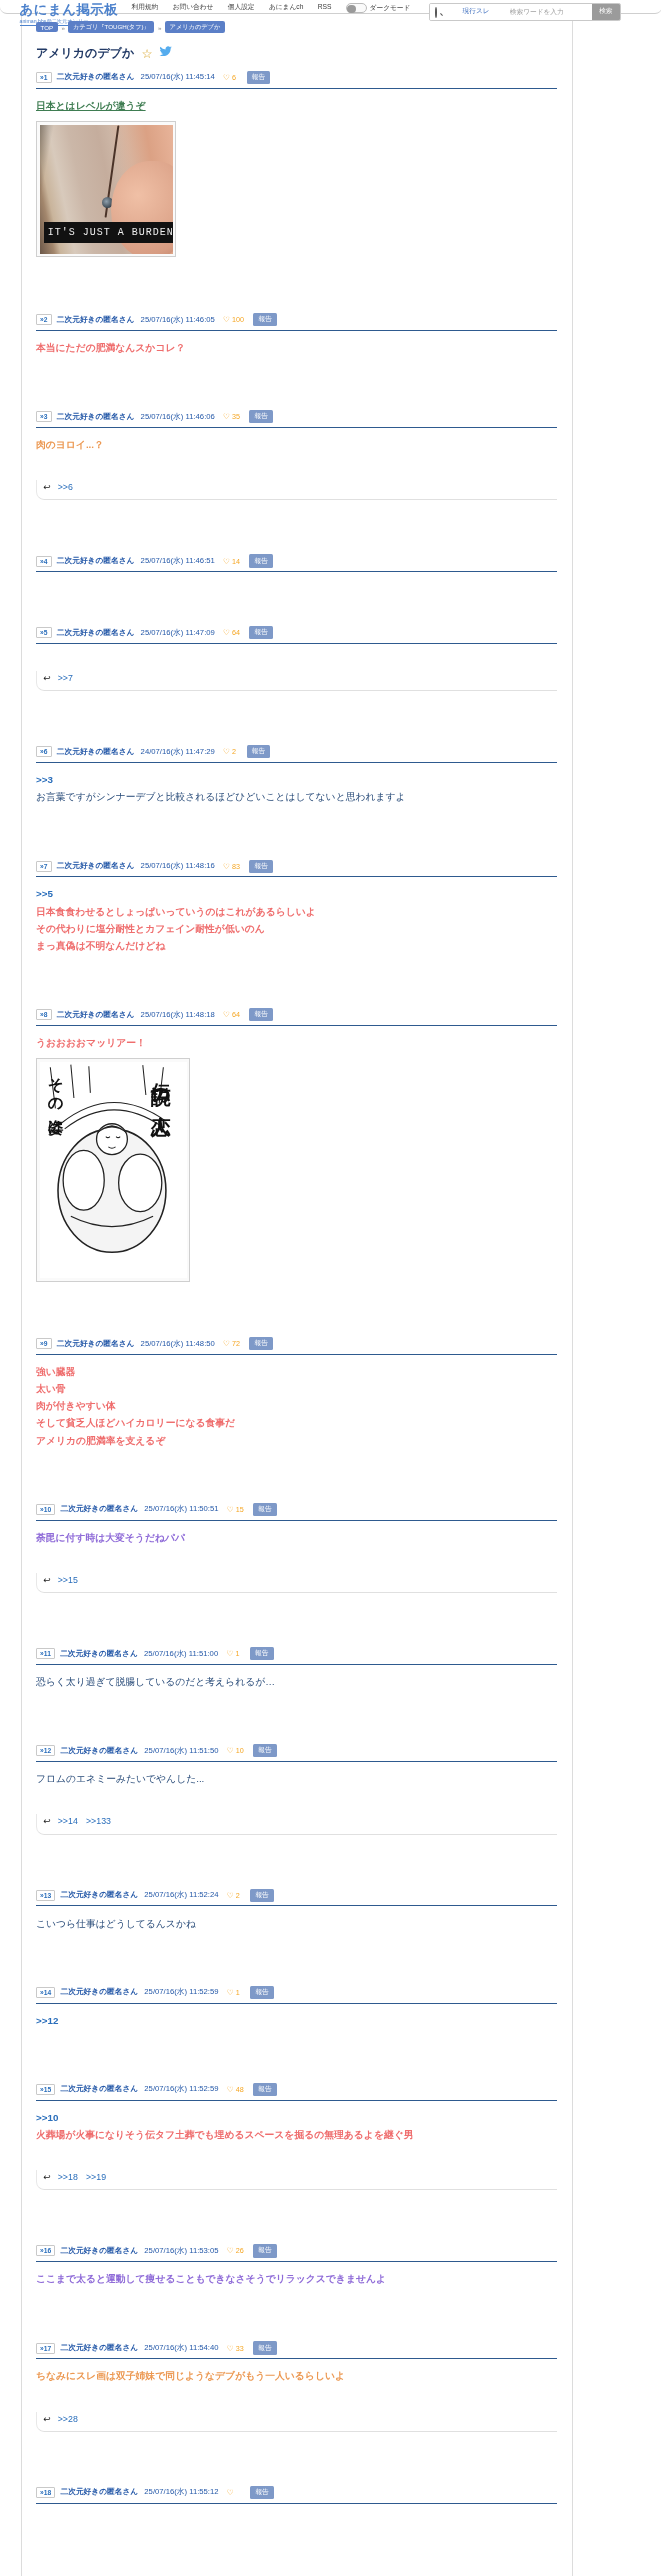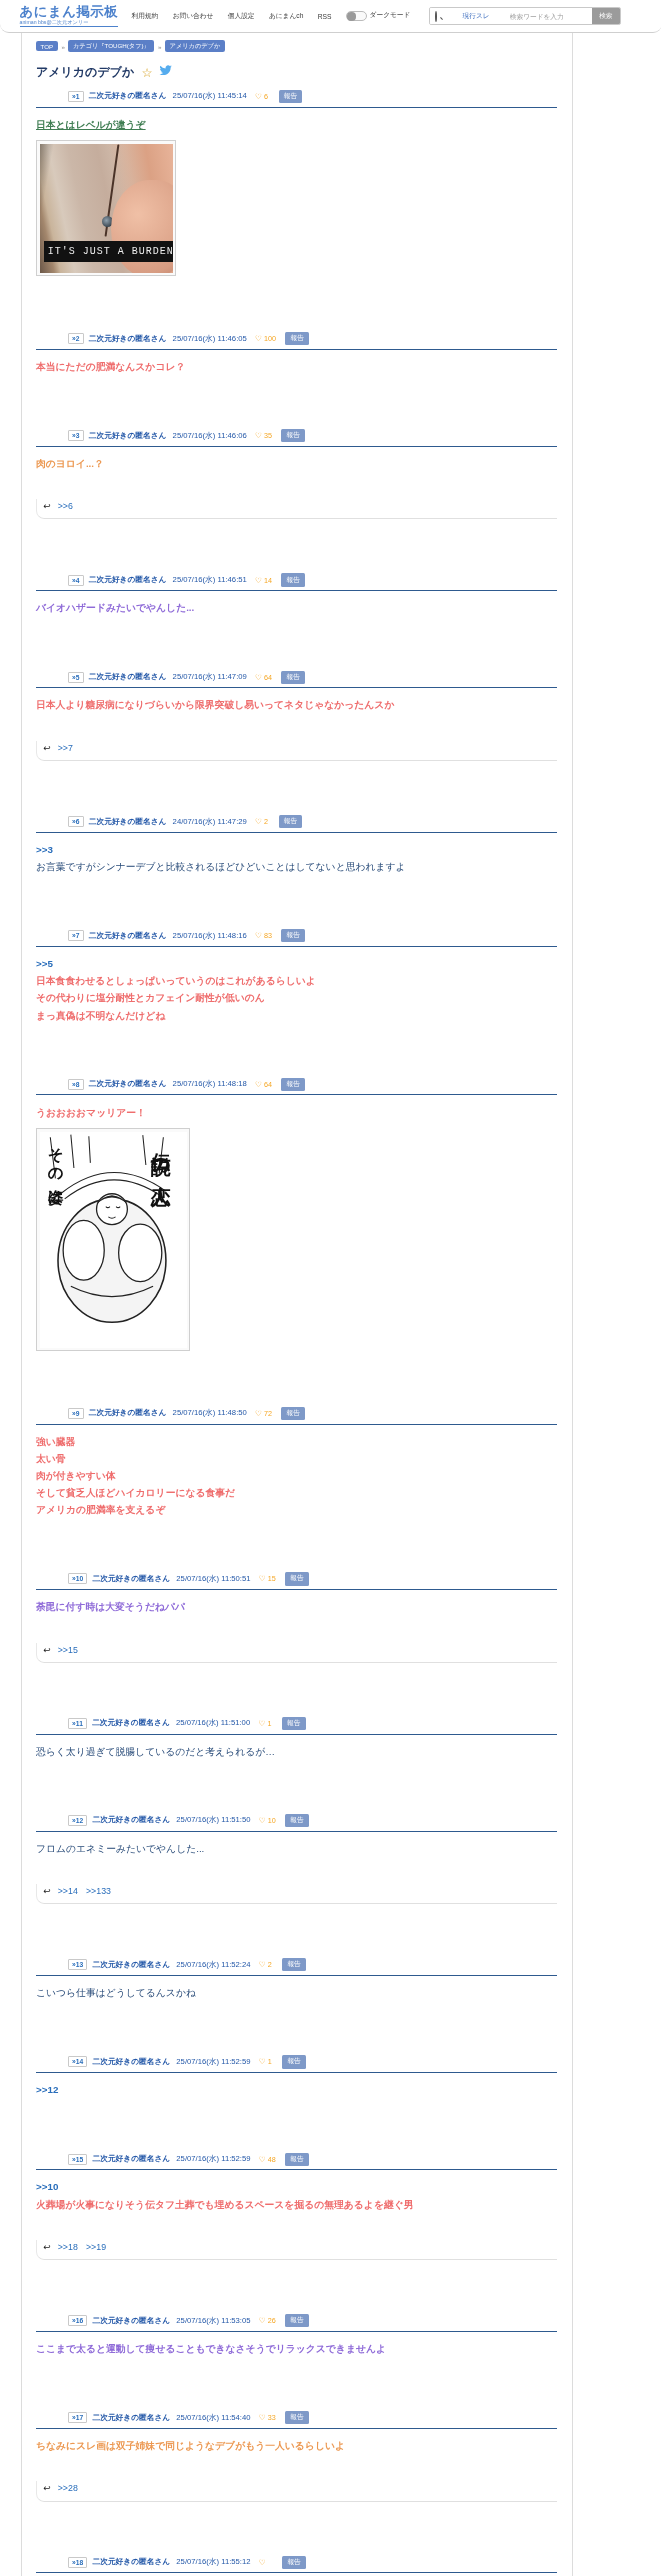--- a/index.html
+++ b/index.html
@@ -1,20 +1,20 @@
 <!DOCTYPE html>
 <html style="font-size:8.2px"><head>
 <meta charset="utf-8">
 <style>
   * { margin:0; padding:0; box-sizing:border-box; }
   html,body { background:#fff; font-family:"Liberation Sans","DejaVu Sans",sans-serif; }
   body { width:662px; }
 
   
-  .site-header { display:flex; align-items:center; padding:3.1px 10.3px 3.1px 19.6px; border-bottom:0.5px solid #cfcfcf; height:33px;border-radius:9px; }
+  .site-header { display:flex; align-items:flex-start; padding:3.1px 10.3px 3.1px 19.6px; border-bottom:0.5px solid #cfcfcf; height:14px;border-radius:9px; }
   .logo-wrap { display:flex; flex-direction:column; margin-right:13.4px; }
   .logo-main { color:#4d82cc; font-size:13.4px; font-weight:bold; letter-spacing:0.5px; line-height:1; }
   .logo-sub { color:#4d82cc; font-size:5.2px; margin-top:1px; border-bottom:0.5px solid #4d82cc; padding-bottom:0.5px; }
   .nav-item { color:#3a3a3a; font-size:6.7px; margin-right:14.4px; cursor:pointer; white-space:nowrap; }
   .dm-wrap { display:flex; align-items:center; margin-right:12.4px; }
   .toggle { width:20.6px; height:10.3px; border:0.5px solid #bbb; border-radius:5.2px; background:#fafafa; position:relative; margin-right:3.1px; }
   .toggle .knob { position:absolute; left:0.5px; top:0.5px; width:8.2px; height:8.2px; border-radius:50%; background:#9a9a9a; }
   .dm-label { font-size:6.7px; color:#3a3a3a; }
   .search-box { display:flex; align-items:center; border:0.5px solid #c9c9c9; border-radius:2.1px; overflow:hidden; height:17.5px; margin-left:auto; margin-right:31px; }
   .search-inner { display:flex; align-items:center; padding:0 5.2px; background:#fff; height:100%;gap:16px; }
@@ -33,21 +33,21 @@
   .crumb { background:#5b7fc7; color:#fff; font-size:6.2px; padding:1.5px 4.6px; border-radius:2.1px; white-space:nowrap; cursor:pointer; }
   .crumb-sep { color:#8a8a8a; font-size:6.2px; margin:0 3.6px; }
 
   .thread-title-row { display:flex; align-items:center; margin:11.3px 0 9.3px 0; }
   .thread-title { color:#223a66; font-size:12px; font-weight:bold; margin-right:7.2px; }
   .star-icon { color:#d9a62e; font-size:12.4px; margin-right:6.2px; cursor:pointer; }
   .tw-icon { cursor:pointer; }
 
   
   .post { margin-bottom:54px; }
-  .post-head { display:flex; align-items:center;margin-left:32px; }
+  .post-head { display:flex; align-items:center; }
   .post-no { border:0.5px solid #c9c9c9; border-radius:1px; color:#2a6ebb; font-size:6.7px; font-weight:bold; padding:1px 3.1px; margin-right:5.2px; background:#fff; }
   .post-name { color:#2458a8; font-size:7.7px; font-weight:bold; margin-right:6.2px; }
   .post-time { color:#2458a8; font-size:7.7px; font-weight:normal; margin-right:8.2px; }
   .heart { color:#f5a623; font-size:7.7px; margin-right:2.1px; }
   .like-count { color:#f5a623; font-size:7.2px; margin-right:9.3px; min-width:5.2px; }
   .report-btn { background:#7e99c8; color:#fff; font-size:6.7px; border:none; border-radius:1.5px; padding:2.1px 5.2px; cursor:pointer; }
   .post-divider { border-bottom:0.8px solid #2e5a8f; margin-top:3.6px; }
   .post-body { margin-top:8.2px; font-size:9.8px; line-height:1.75; }
   .anchor-link { color:#2a6ebb; font-weight:bold; display:inline-block; cursor:pointer; }
   .body-line { }
@@ -182,38 +182,32 @@
   <div class="post">
     <div class="post-head">
       <span class="post-no">»4</span>
       <span class="post-name">二次元好きの匿名さん</span>
       <span class="post-time">25/07/16(水) 11:46:51</span>
       <span class="heart">♡</span>
       <span class="like-count">14</span>
       <button class="report-btn">報告</button>
     </div>
     <div class="post-divider"></div>
-    <div class="post-body">
-          <div class="body-line c-purple">バイオハザードみたいでやんした...</div>
-        </div>
   </div>
 
   <div class="post">
     <div class="post-head">
       <span class="post-no">»5</span>
       <span class="post-name">二次元好きの匿名さん</span>
       <span class="post-time">25/07/16(水) 11:47:09</span>
       <span class="heart">♡</span>
       <span class="like-count">64</span>
       <button class="report-btn">報告</button>
     </div>
     <div class="post-divider"></div>
-    <div class="post-body">
-          <div class="body-line c-red">日本人より糖尿病になりづらいから限界突破し易いってネタじゃなかったんスか</div>
-        </div>
   <div class="replies">
           <span class="reply-arrow-icon">↩</span>
           <span class="reply-link">&gt;&gt;7</span>
         </div>
       </div>
 
   <div class="post">
     <div class="post-head">
       <span class="post-no">»6</span>
       <span class="post-name">二次元好きの匿名さん</span>

